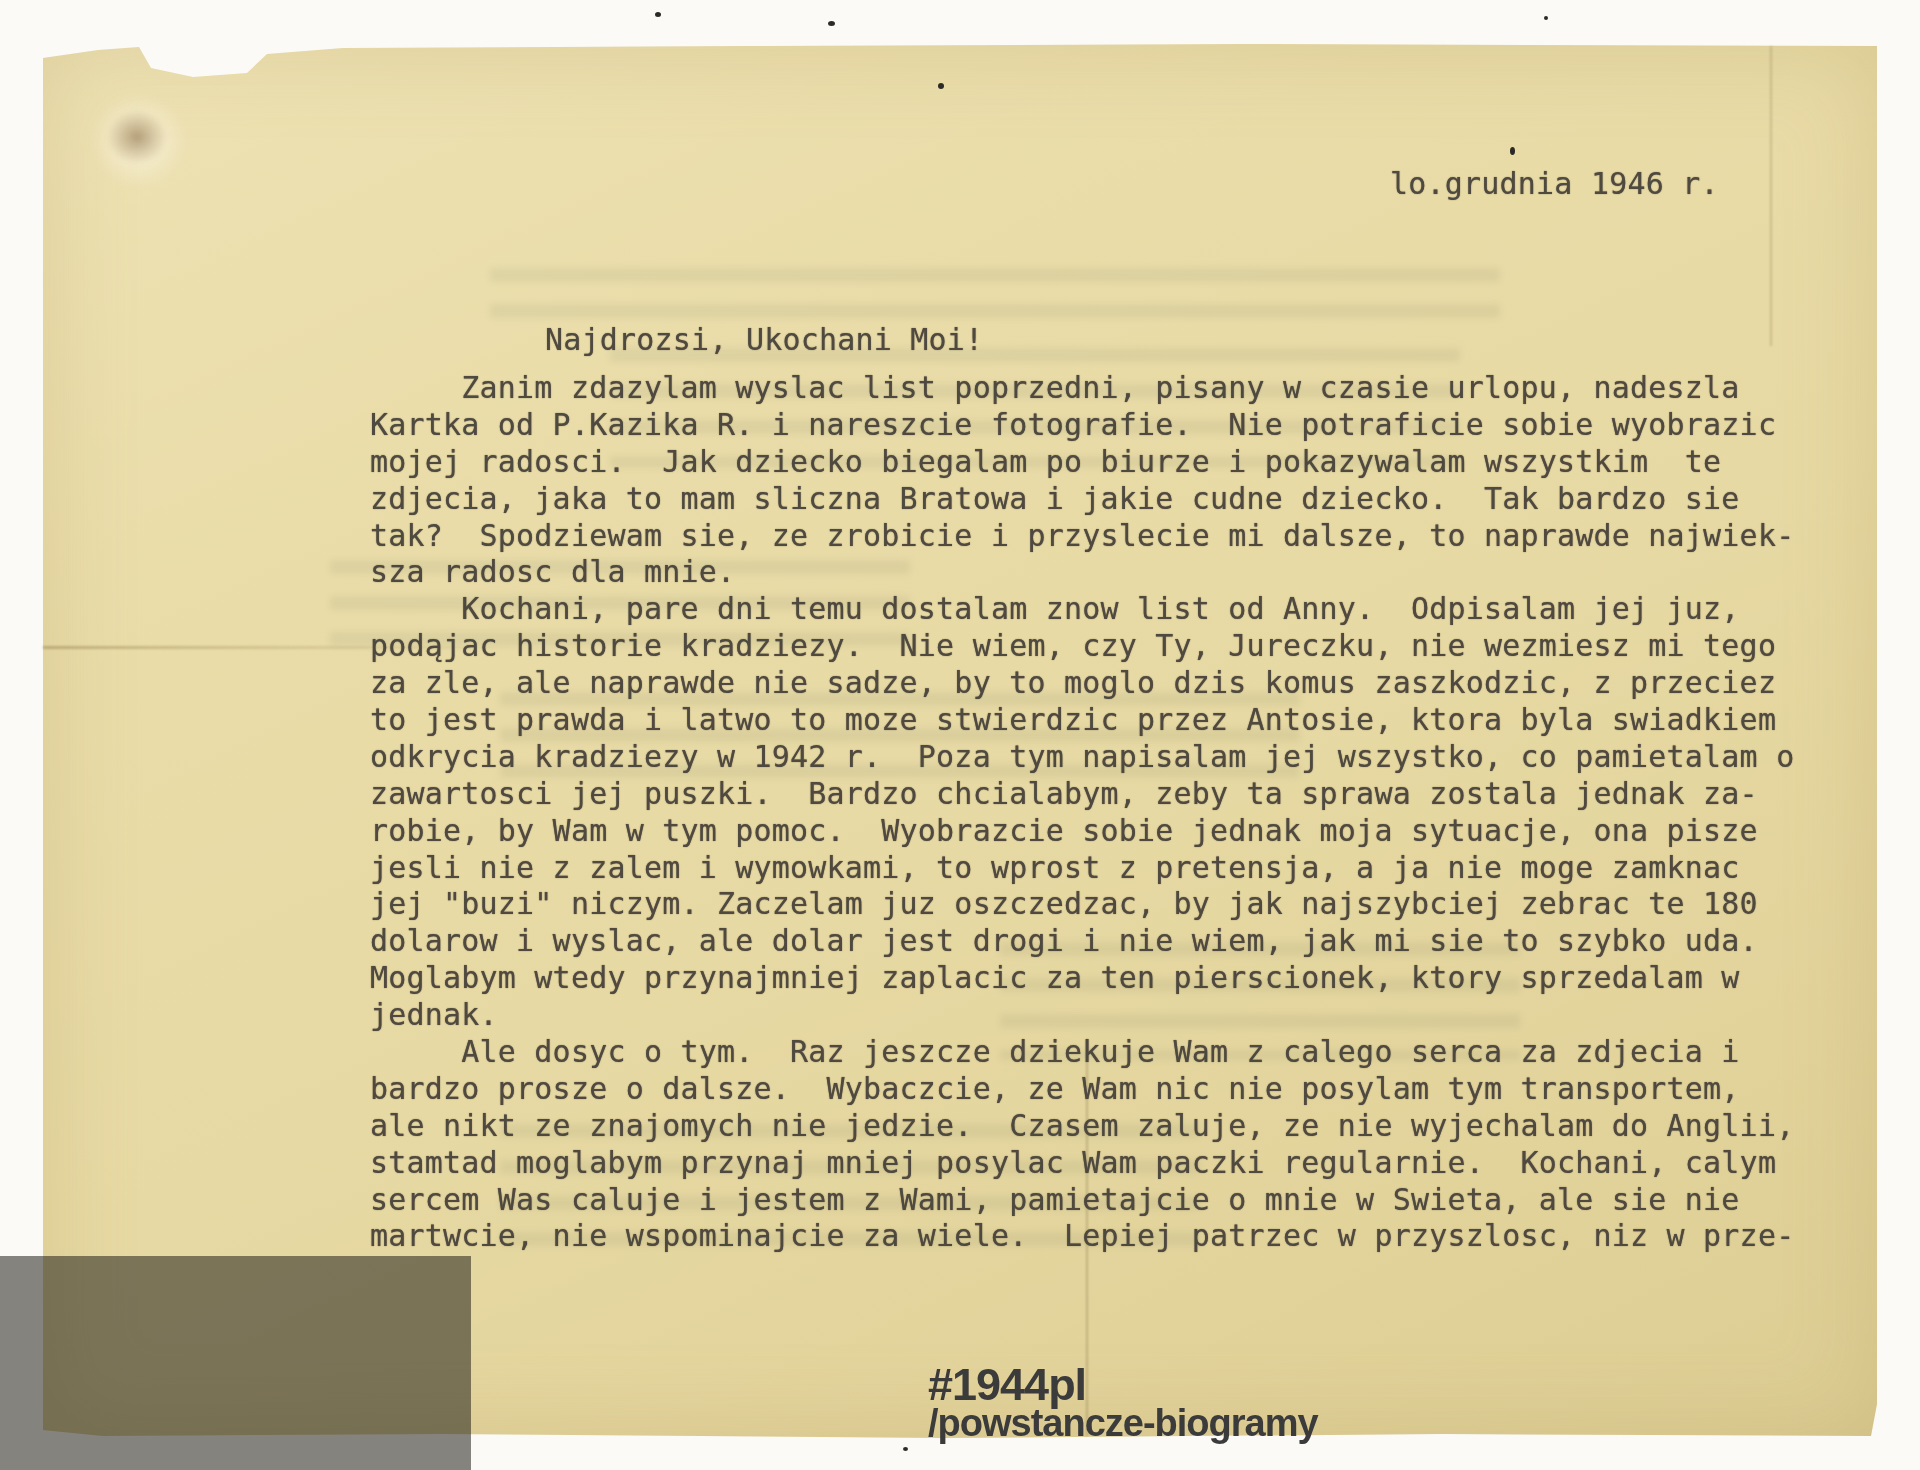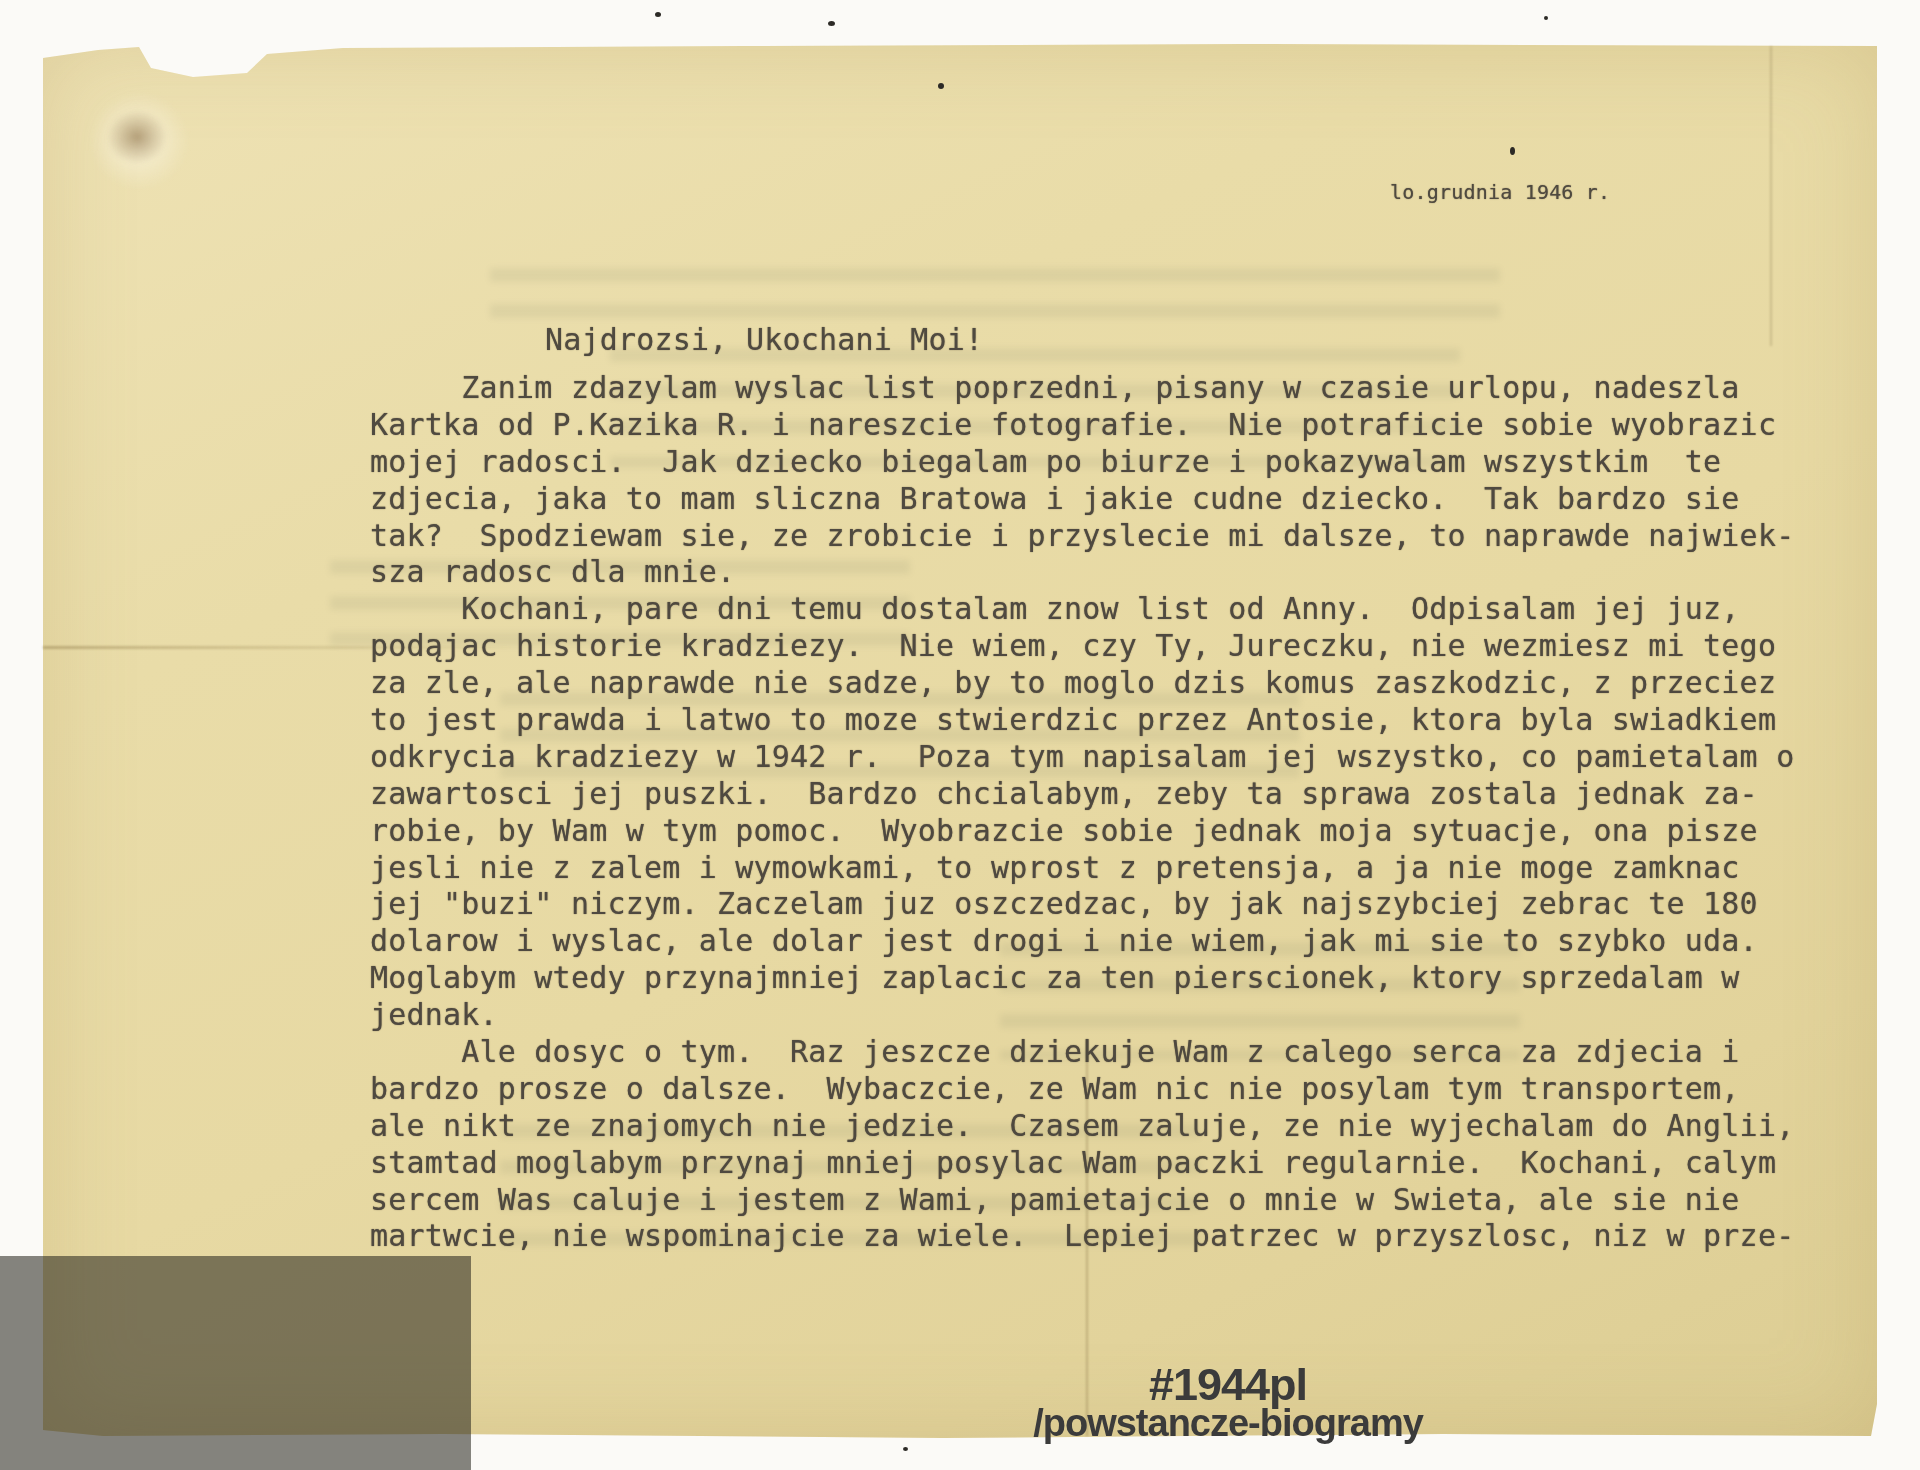--- a/index.html
+++ b/index.html
@@ -53,34 +53,34 @@
 
   .speck{position:absolute;background:#2c2a26;border-radius:50%;}
 
   
   .typed{
     font-family:"DejaVu Sans Mono","Liberation Mono",monospace;
     color:#46413a;
     text-shadow:0 0 1.2px rgba(72,64,50,.8);
     opacity:.94;
   }
-  .date{position:absolute;left:1390px;top:180px;font-size:20px;letter-spacing:.2px;white-space:pre;}
+  .date{position:absolute;left:1390px;top:166px;font-size:30px;letter-spacing:.2px;white-space:pre;}
   .salutation{position:absolute;left:545px;top:274px;font-size:30px;letter-spacing:.2px;white-space:pre;margin-top:48px;}
   .body-text{position:absolute;left:370px;top:370px;width:1460px;font-size:30px;letter-spacing:.2px;}
   .body-text .line{white-space:pre;height:36.9px;line-height:36.9px;}
 
   
   .wm-band{
     position:absolute;left:0;top:1256px;width:471px;height:214px;
     background:rgba(40,38,29,.56);
   }
 
   
   .credits{
-    position:absolute;right:392px;top:1366px;width:600px;text-align:center;
+    position:absolute;right:392px;top:1366px;width:600px;text-align:left;
     color:#3b3b3b;font-weight:700;letter-spacing:-1px;line-height:38px;
   }
   .credits .hashtag{font-size:45px;}
   .credits .handle{font-size:38px;}
 </style>
 </head>
 <body>
 
 <div class="page">
 

